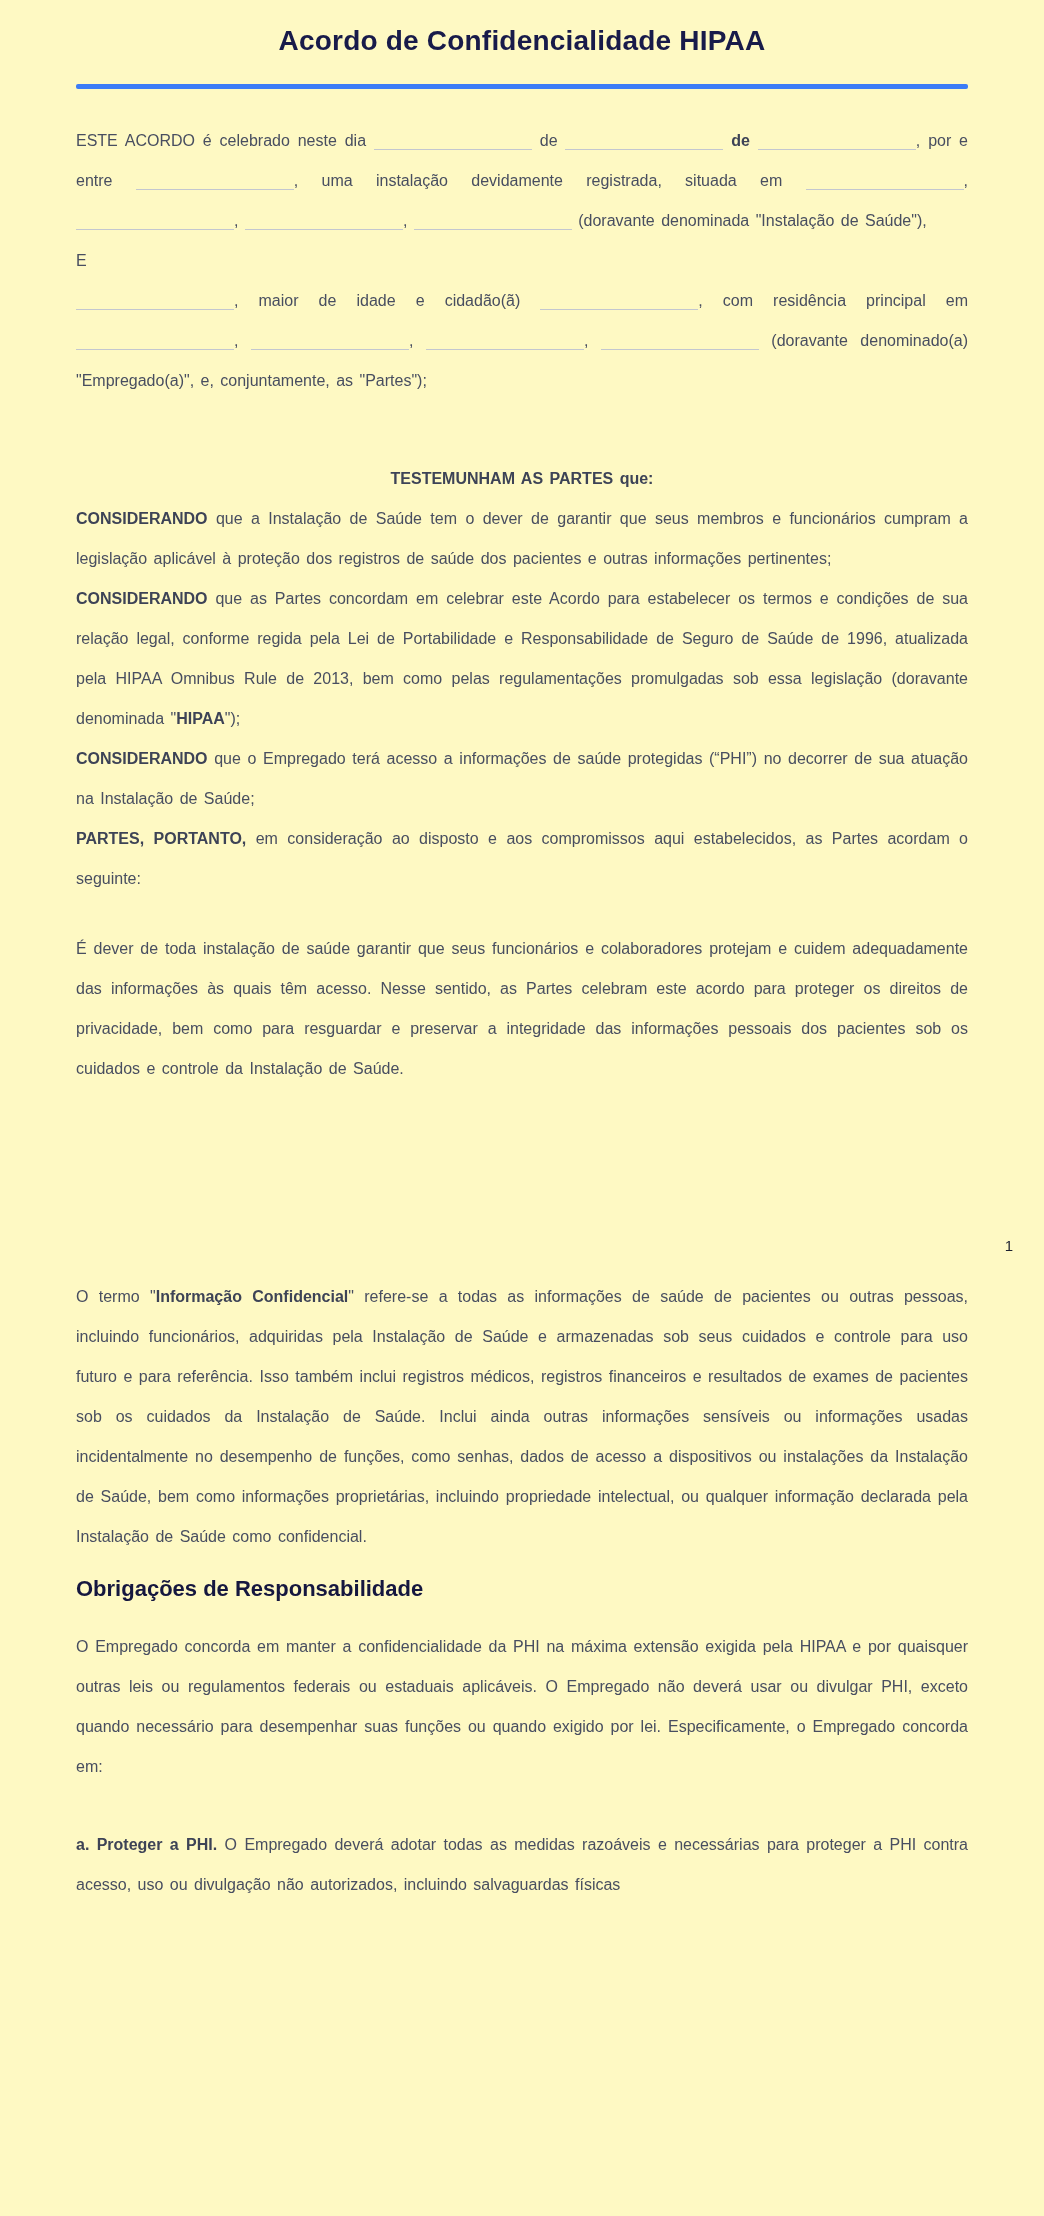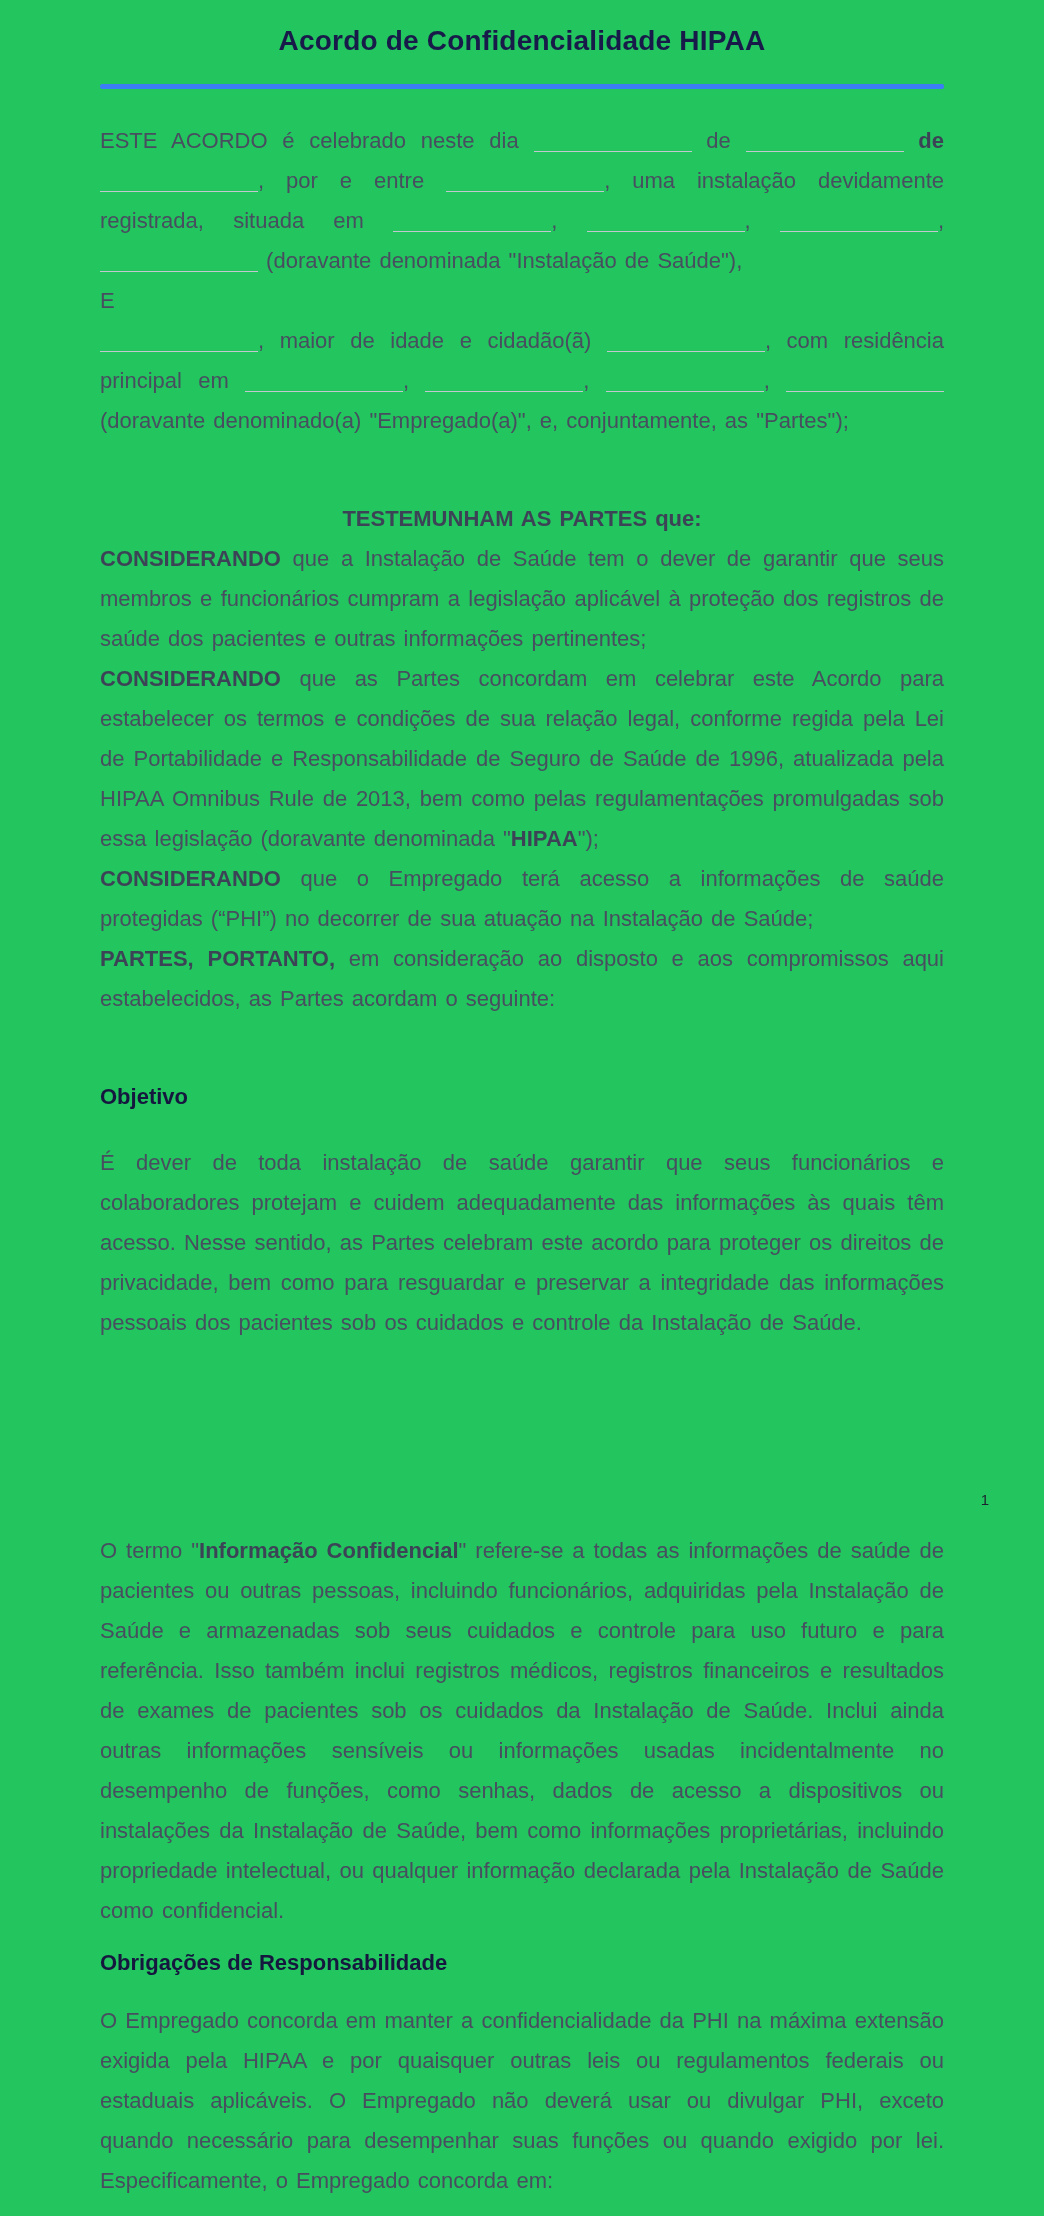--- a/index.html
+++ b/index.html
@@ -1,43 +1,43 @@
 <!DOCTYPE html>
 <html><head>
 <meta charset="utf-8">
 <style>
   html,body{margin:0;padding:0;background:#ffffff;}
   .page{
     position:relative;
     width:1044px;height:2216px;
     margin:0 auto;
-    background:#22c55e;
+    background:#fef9c3;
     overflow:hidden;
     font-family:"Liberation Sans", sans-serif;
     color:#484e60;
     box-sizing:border-box;
-    padding:0 100px;
+    padding:0 76px;
   }
   .doc-title{
     margin:24px 0 0 0;
     text-align:center;
     font-size:28px;
     line-height:34px;
     font-weight:bold;
     color:#181b4a;
     letter-spacing:.2px;
   }
   .title-rule{
     margin-top:26px;
     height:5px;
     background:#3c7cf6;
     border-radius:2px;
   }
   .para{
-    font-size:22px;
+    font-size:16px;
     line-height:40px;
     text-align:justify;
     word-spacing:2px;
     color:#484e60;
   }
   .para .b{font-weight:bold;color:#3d4356;}
   .blank{
     display:inline-block;
     width:158px;
     height:0;
@@ -88,21 +88,20 @@
     <div class="para"><span class="blank"></span><span>, maior de idade e cidadão(ã) </span><span class="blank"></span><span>, com residência principal em </span><span class="blank"></span><span>, </span><span class="blank"></span><span>, </span><span class="blank"></span><span>, </span><span class="blank"></span><span> (doravante denominado(a) "Empregado(a)", e, conjuntamente, as "Partes");</span></div>
   </div>
 
   <div class="para witness"><span class="b">TESTEMUNHAM AS PARTES que:</span></div>
 
   <div class="para"><span class="b">CONSIDERANDO</span><span> que a Instalação de Saúde tem o dever de garantir que seus membros e funcionários cumpram a legislação aplicável à proteção dos registros de saúde dos pacientes e outras informações pertinentes;</span></div>
   <div class="para"><span class="b">CONSIDERANDO</span><span> que as Partes concordam em celebrar este Acordo para estabelecer os termos e condições de sua relação legal, conforme regida pela Lei de Portabilidade e Responsabilidade de Seguro de Saúde de 1996, atualizada pela HIPAA Omnibus Rule de 2013, bem como pelas regulamentações promulgadas sob essa legislação (doravante denominada "</span><span class="b">HIPAA</span><span>");</span></div>
   <div class="para"><span class="b">CONSIDERANDO</span><span> que o Empregado terá acesso a informações de saúde protegidas (“PHI”) no decorrer de sua atuação na Instalação de Saúde;</span></div>
   <div class="para"><span class="b">PARTES, PORTANTO,</span><span> em consideração ao disposto e aos compromissos aqui estabelecidos, as Partes acordam o seguinte:</span></div>
 
-  <h2 class="sec-heading h-objetivo">Objetivo</h2>
   <div class="para p-objetivo"><span>É dever de toda instalação de saúde garantir que seus funcionários e colaboradores protejam e cuidem adequadamente das informações às quais têm acesso. Nesse sentido, as Partes celebram este acordo para proteger os direitos de privacidade, bem como para resguardar e preservar a integridade das informações pessoais dos pacientes sob os cuidados e controle da Instalação de Saúde.</span></div>
 
   <div class="pagenum">1</div>
 
   <div class="para p-info"><span>O termo "</span><span class="b">Informação Confidencial</span><span>" refere-se a todas as informações de saúde de pacientes ou outras pessoas, incluindo funcionários, adquiridas pela Instalação de Saúde e armazenadas sob seus cuidados e controle para uso futuro e para referência. Isso também inclui registros médicos, registros financeiros e resultados de exames de pacientes sob os cuidados da Instalação de Saúde. Inclui ainda outras informações sensíveis ou informações usadas incidentalmente no desempenho de funções, como senhas, dados de acesso a dispositivos ou instalações da Instalação de Saúde, bem como informações proprietárias, incluindo propriedade intelectual, ou qualquer informação declarada pela Instalação de Saúde como confidencial.</span></div>
 
   <h2 class="sec-heading h-obrig">Obrigações de Responsabilidade</h2>
   <div class="para p-obrig"><span>O Empregado concorda em manter a confidencialidade da PHI na máxima extensão exigida pela HIPAA e por quaisquer outras leis ou regulamentos federais ou estaduais aplicáveis. O Empregado não deverá usar ou divulgar PHI, exceto quando necessário para desempenhar suas funções ou quando exigido por lei. Especificamente, o Empregado concorda em:</span></div>
 
   <div class="para p-item-a"><span class="b">a. Proteger a PHI.</span><span> O Empregado deverá adotar todas as medidas razoáveis e necessárias para proteger a PHI contra acesso, uso ou divulgação não autorizados, incluindo salvaguardas físicas</span></div>

